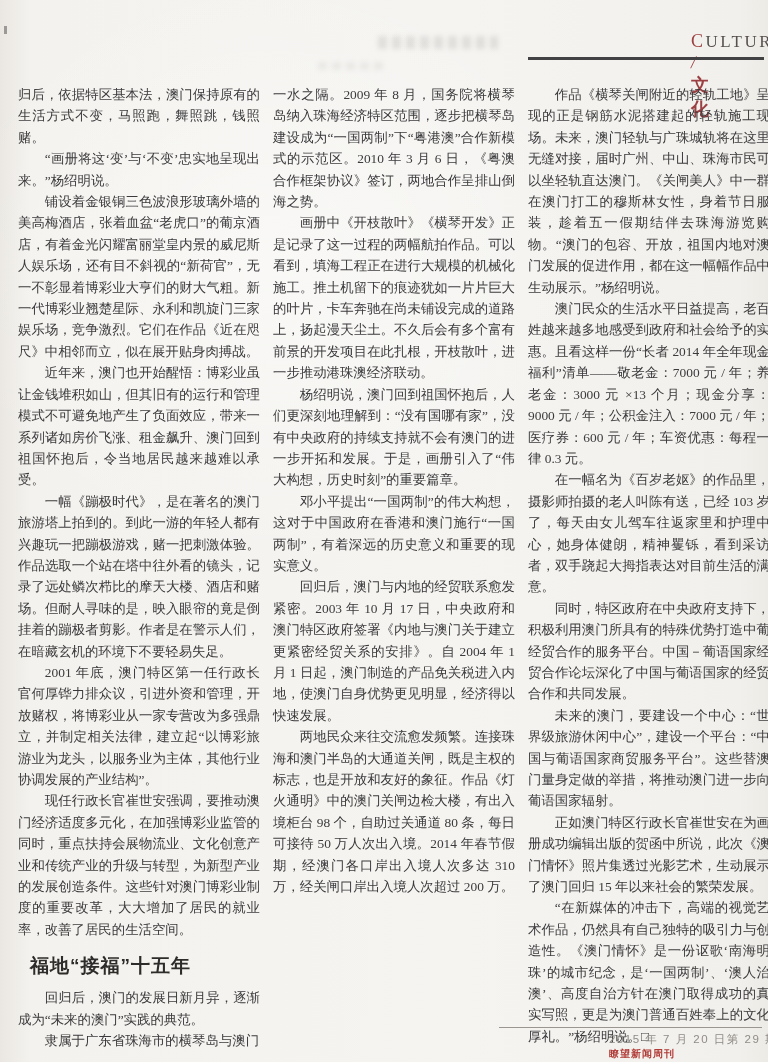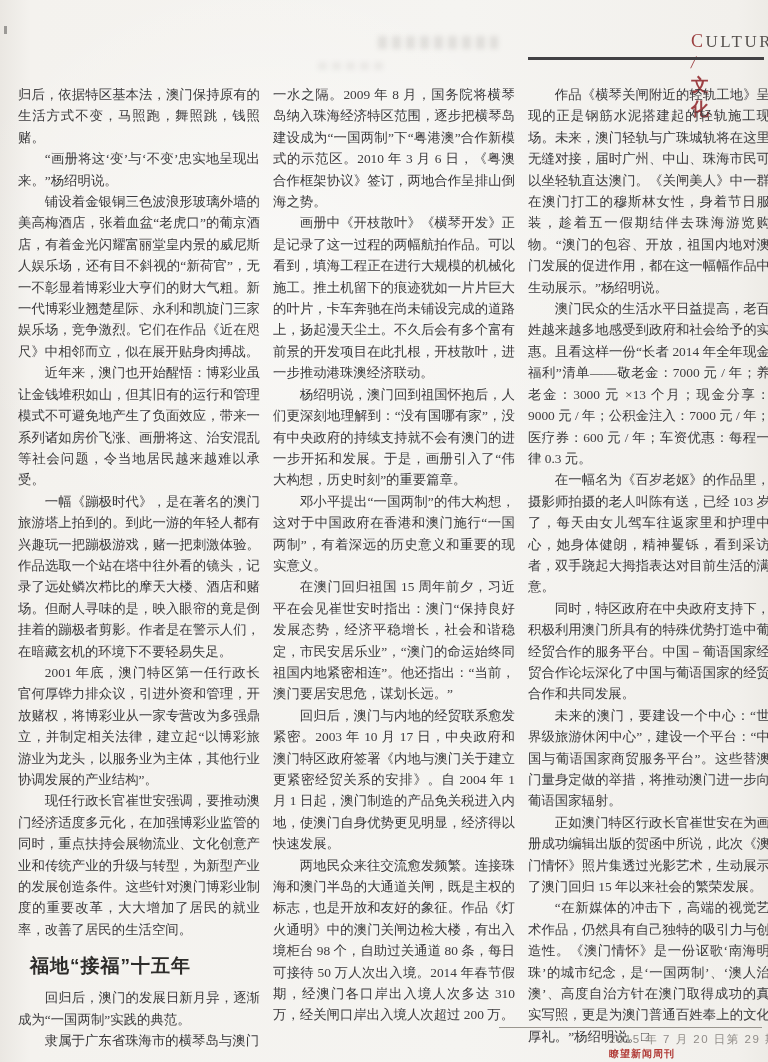--- a/index.html
+++ b/index.html
@@ -82,34 +82,33 @@
     <span class="sec-zh1">文</span>
     <span class="sec-zh2">化</span>
   </div>
   <div class="header-rule"></div>
 
   <main class="columns">
     <section class="col">
         <p class="para noindent">归后，依据特区基本法，澳门保持原有的生活方式不变，马照跑，舞照跳，钱照赌。</p>
         <p class="para">“画册将这‘变’与‘不变’忠实地呈现出来。”杨绍明说。</p>
         <p class="para">铺设着金银铜三色波浪形玻璃外墙的美高梅酒店，张着血盆“老虎口”的葡京酒店，有着金光闪耀富丽堂皇内景的威尼斯人娱乐场，还有目不斜视的“新荷官”，无一不彰显着博彩业大亨们的财大气粗。新一代博彩业翘楚星际、永利和凯旋门三家娱乐场，竞争激烈。它们在作品《近在咫尺》中相邻而立，似在展开贴身肉搏战。</p>
-        <p class="para">近年来，澳门也开始醒悟：博彩业虽让金钱堆积如山，但其旧有的运行和管理模式不可避免地产生了负面效应，带来一系列诸如房价飞涨、画册将这、治安混乱等社会问题，令当地居民越来越难以承受。</p>
+        <p class="para">近年来，澳门也开始醒悟：博彩业虽让金钱堆积如山，但其旧有的运行和管理模式不可避免地产生了负面效应，带来一系列诸如房价飞涨、租金飙升、澳门回到祖国怀抱后，令当地居民越来越难以承受。</p>
         <p class="para">一幅《蹦极时代》，是在著名的澳门旅游塔上拍到的。到此一游的年轻人都有兴趣玩一把蹦极游戏，赌一把刺激体验。作品选取一个站在塔中往外看的镜头，记录了远处鳞次栉比的摩天大楼、酒店和赌场。但耐人寻味的是，映入眼帘的竟是倒挂着的蹦极者剪影。作者是在警示人们，在暗藏玄机的环境下不要轻易失足。</p>
         <p class="para">2001 年底，澳门特区第一任行政长官何厚铧力排众议，引进外资和管理，开放赌权，将博彩业从一家专营改为多强鼎立，并制定相关法律，建立起“以博彩旅游业为龙头，以服务业为主体，其他行业协调发展的产业结构”。</p>
         <p class="para">现任行政长官崔世安强调，要推动澳门经济适度多元化，在加强博彩业监管的同时，重点扶持会展物流业、文化创意产业和传统产业的升级与转型，为新型产业的发展创造条件。这些针对澳门博彩业制度的重要改革，大大增加了居民的就业率，改善了居民的生活空间。</p>
         <h2 class="subhead">福地“接福”十五年</h2>
-        <p class="para">回归后，澳门的发展日新月异，逐渐成为“一国两制”实践的典范。</p>
+        <p class="para">回归后，澳门的发展日新月异，逐渐成为“未来的澳门”实践的典范。</p>
         <p class="para">隶属于广东省珠海市的横琴岛与澳门</p>
       </section>
     <section class="col">
         <p class="para noindent">一水之隔。2009 年 8 月，国务院将横琴岛纳入珠海经济特区范围，逐步把横琴岛建设成为“一国两制”下“粤港澳”合作新模式的示范区。2010 年 3 月 6 日，《粤澳合作框架协议》签订，两地合作呈排山倒海之势。</p>
         <p class="para">画册中《开枝散叶》《横琴开发》正是记录了这一过程的两幅航拍作品。可以看到，填海工程正在进行大规模的机械化施工。推土机留下的痕迹犹如一片片巨大的叶片，卡车奔驰在尚未铺设完成的道路上，扬起漫天尘土。不久后会有多个富有前景的开发项目在此扎根，开枝散叶，进一步推动港珠澳经济联动。</p>
         <p class="para">杨绍明说，澳门回到祖国怀抱后，人们更深刻地理解到：“没有国哪有家”，没有中央政府的持续支持就不会有澳门的进一步开拓和发展。于是，画册引入了“伟大构想，历史时刻”的重要篇章。</p>
         <p class="para">邓小平提出“一国两制”的伟大构想，这对于中国政府在香港和澳门施行“一国两制”，有着深远的历史意义和重要的现实意义。</p>
-        <p class="para">在澳门回归祖国 15 周年前夕，习近平在会见崔世安时指出：澳门“保持良好发展态势，经济平稳增长，社会和谐稳定，市民安居乐业”，“澳门的命运始终同祖国内地紧密相连”。他还指出：“当前，澳门要居安思危，谋划长远。”</p>
         <p class="para">回归后，澳门与内地的经贸联系愈发紧密。2003 年 10 月 17 日，中央政府和澳门特区政府签署《内地与澳门关于建立更紧密经贸关系的安排》。自 2004 年 1 月 1 日起，澳门制造的产品免关税进入内地，使澳门自身优势更见明显，经济得以快速发展。</p>
         <p class="para">两地民众来往交流愈发频繁。连接珠海和澳门半岛的大通道关闸，既是主权的标志，也是开放和友好的象征。作品《灯火通明》中的澳门关闸边检大楼，有出入境柜台 98 个，自助过关通道 80 条，每日可接待 50 万人次出入境。2014 年春节假期，经澳门各口岸出入境人次多达 310 万，经关闸口岸出入境人次超过 200 万。</p>
       </section>
     <section class="col">
         <p class="para">作品《横琴关闸附近的轻轨工地》呈现的正是钢筋水泥搭建起的轻轨施工现场。未来，澳门轻轨与广珠城轨将在这里无缝对接，届时广州、中山、珠海市民可以坐轻轨直达澳门。《关闸美人》中一群在澳门打工的穆斯林女性，身着节日服装，趁着五一假期结伴去珠海游览购物。“澳门的包容、开放，祖国内地对澳门发展的促进作用，都在这一幅幅作品中生动展示。”杨绍明说。</p>
         <p class="para">澳门民众的生活水平日益提高，老百姓越来越多地感受到政府和社会给予的实惠。且看这样一份“长者 2014 年全年现金福利”清单——敬老金：7000 元 / 年；养老金：3000 元 ×13 个月；现金分享：9000 元 / 年；公积金注入：7000 元 / 年；医疗券：600 元 / 年；车资优惠：每程一律 0.3 元。</p>
         <p class="para">在一幅名为《百岁老妪》的作品里，摄影师拍摄的老人叫陈有送，已经 103 岁了，每天由女儿驾车往返家里和护理中心，她身体健朗，精神矍铄，看到采访者，双手跷起大拇指表达对目前生活的满意。</p>
         <p class="para">同时，特区政府在中央政府支持下，积极利用澳门所具有的特殊优势打造中葡经贸合作的服务平台。中国－葡语国家经贸合作论坛深化了中国与葡语国家的经贸合作和共同发展。</p>
         <p class="para">未来的澳门，要建设一个中心：“世界级旅游休闲中心”，建设一个平台：“中国与葡语国家商贸服务平台”。这些替澳门量身定做的举措，将推动澳门进一步向葡语国家辐射。</p>
         <p class="para">正如澳门特区行政长官崔世安在为画册成功编辑出版的贺函中所说，此次《澳门情怀》照片集透过光影艺术，生动展示了澳门回归 15 年以来社会的繁荣发展。</p>

